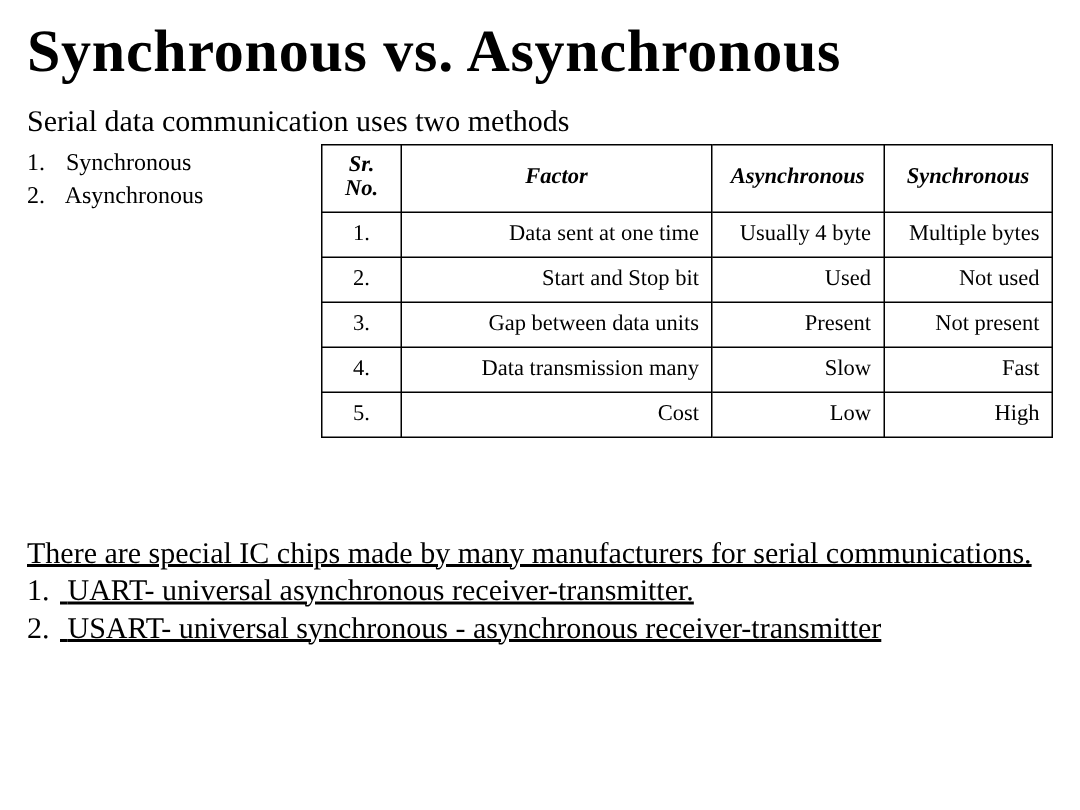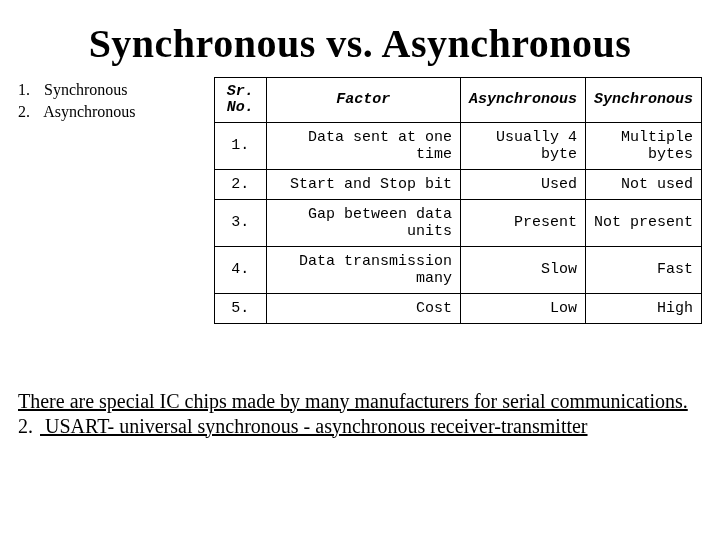--- a/index.html
+++ b/index.html
@@ -13,22 +13,22 @@
   }
   .slide {
     box-sizing: border-box;
     width: 720px;
     height: 540px;
     padding: 10px 18px 0 18px;
   }
   .title {
     font-size: 40px;
     font-weight: 700;
-    text-align: center;
-    margin: 10px 0 12px 0;
+    text-align: left;
+    margin: 0 0 12px 0;
     letter-spacing: 0.5px;
   }
   .intro {
     font-size: 20px;
     line-height: 1.25;
     margin: 0 0 4px 0;
   }
   .content-row {
     display: flex;
     align-items: flex-start;
@@ -45,21 +45,21 @@
     width: 22px;
   }
   .table-wrap {
     flex: 1 1 auto;
     margin-left: 6px;
     margin-top: -2px;
   }
   table.comparison {
     border-collapse: collapse;
     width: 100%;
-    font-family: Liberation Mono, monospace;
+    font-family: Liberation Serif, serif;
     border-radius: 23px;
   }
   table.comparison th,
   table.comparison td {
     border: 1px solid #000;
     padding: 6px 8px;
     font-size: 15px;
     text-align: right;
     vertical-align: middle;
     background: #fff;
@@ -87,20 +87,21 @@
   .outro .list-line { text-align: left; }
   .outro .num { display: inline-block; width: 22px; }
 </style>
 </head>
 <body>
 
 <div class="slide">
 
   <h1 class="title">Synchronous vs. Asynchronous</h1>
 
+  <p class="intro">Serial data communication uses two methods</p>
 
   <div class="content-row">
 
     <div class="methods-list">
       <div>
         <span class="num">1.</span>
         <span>Synchronous</span>
       </div>
       <div>
         <span class="num">2.</span>
@@ -154,18 +155,22 @@
           </tr>
         </tbody>
       </table>
     </div>
 
   </div>
 
   <div class="outro">
     <p class="line">There are special IC chips made by many manufacturers for serial communications.</p>
     <p class="line list-line">
+      <span class="num">1.</span>
+      <span>UART- universal asynchronous receiver-transmitter.</span>
+    </p>
+    <p class="line list-line">
       <span class="num">2.</span>
       <span>USART- universal synchronous - asynchronous receiver-transmitter</span>
     </p>
   </div>
 
 </div>
 
 </body></html>

